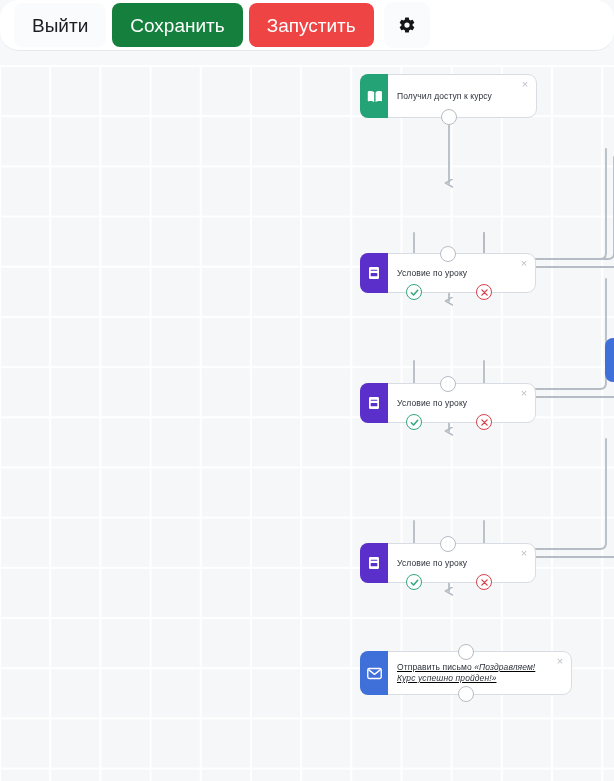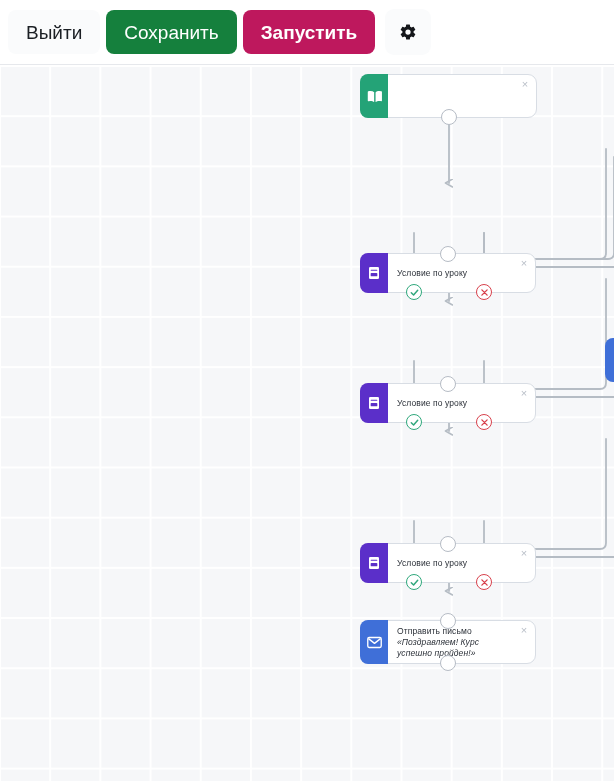--- a/index.html
+++ b/index.html
@@ -13,29 +13,30 @@
     font-family: "Liberation Sans", sans-serif;
     background: #f7f8fa;
     -webkit-font-smoothing: antialiased;
   }
 
   
   #toolbar {
     position: absolute;
     left: 0; top: 0;
     width: 614px;
-    height: 65px;
+    height: 51px;
     background: #ffffff;
     border-bottom: 1px solid #e6e8ec;
     box-sizing: border-box;
     display: flex;
     align-items: center;
-    padding-left: 8px;
+    padding-left: 14px;
     gap: 6px;
     z-index: 40;
+    border-radius: 19px;
   }
   .tb-btn {
     border: none;
     outline: none;
     cursor: pointer;
     border-radius: 8px;
     font-family: "Liberation Sans", sans-serif;
     font-size: 19px;
     line-height: 1;
     padding: 0 18px;
@@ -47,23 +48,22 @@
   }
   #btn-exit {
     background: #fafbfc;
     color: #1b1f24;
   }
   #btn-save {
     background: #15803d;
     color: #ffffff;
   }
   #btn-run {
-    background: #be185d;
+    background: #ef4444;
     color: #ffffff;
-    font-weight: bold;
   }
   #btn-settings {
     background: #fafbfc;
     width: 46px;
     height: 46px;
     padding: 0;
     border-radius: 9px;
     margin-left: 4px;
   }
   #btn-settings svg { display: block; }
@@ -251,20 +251,23 @@
   <div class="edge-node" style="left:605px; top:273px; width:40px; height:44px;">
     <div class="edge-node-bar"></div>
   </div>
 
   <div class="node" style="left:360px; top:9px; width:177px; height:44px;">
     <div class="node-icon ic-green">
       <svg width="17" height="17" viewBox="0 0 24 24" fill="#ffffff">
         <path d="M12 6.2C10.4 5 8.4 4.4 6.2 4.4c-1 0-2 .12-2.95.36A1 1 0 0 0 2.5 5.72v12.1a.75.75 0 0 0 .94.73A10.6 10.6 0 0 1 6.2 18.2c2.1 0 4 .62 5.3 1.7V6.2zm1.5 13.7c1.3-1.08 3.2-1.7 5.3-1.7.95 0 1.88.1 2.76.35a.75.75 0 0 0 .94-.73V5.72a1 1 0 0 0-.75-.96A11.8 11.8 0 0 0 18.8 4.4c-2.2 0-4.2.6-5.3 1.8v13.7z"></path>
       </svg>
     </div>
+    <div class="node-body">
+      <span class="node-title">Получил доступ к курсу</span>
+    </div>
     <div class="node-close">×</div>
     <div class="port port-bottom"></div>
   </div>
 
   <div class="node" style="left:360px; top:188px; width:176px; height:40px;">
     <div class="node-icon ic-purple">
       <svg width="16" height="16" viewBox="0 0 24 24">
         <rect x="4.5" y="3" width="15" height="18" rx="2" fill="#ffffff"></rect>
         <rect x="7" y="7" width="10" height="1.8" rx=".9" fill="#5b2fc9"></rect>
         <rect x="7" y="12" width="10" height="5" rx="1" fill="#5b2fc9"></rect>
@@ -330,21 +333,21 @@
         <path d="M5 12.5 L10 17.5 L19 7"></path>
       </svg>
     </div>
     <div class="port-no">
       <svg width="9" height="9" viewBox="0 0 24 24" fill="none" stroke="#d8414c" stroke-width="3.6" stroke-linecap="round">
         <path d="M5 5 L19 19 M19 5 L5 19"></path>
       </svg>
     </div>
   </div>
 
-  <div class="node" style="left:360px; top:555px; width:176px; height:44px;">
+  <div class="node" style="left:360px; top:586px; width:212px; height:44px;text-decoration:underline;">
     <div class="node-icon ic-blue">
       <svg width="17" height="17" viewBox="0 0 24 24" fill="none" stroke="#ffffff" stroke-width="1.9" stroke-linejoin="round">
         <rect x="2.5" y="5" width="19" height="14" rx="2"></rect>
         <path d="M3.5 6.5 L12 13.2 L20.5 6.5"></path>
       </svg>
     </div>
     <div class="node-body">
       <span class="node-title"><span>Отправить письмо </span><span class="quoted">«Поздравляем! Курс успешно пройден!»</span></span>
     </div>
     <div class="node-close">×</div>

